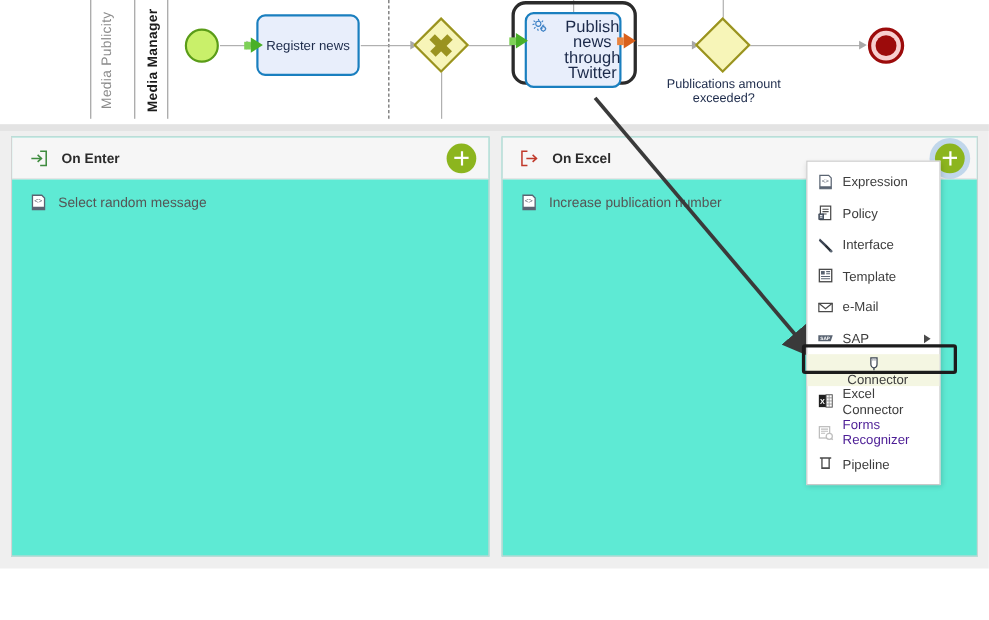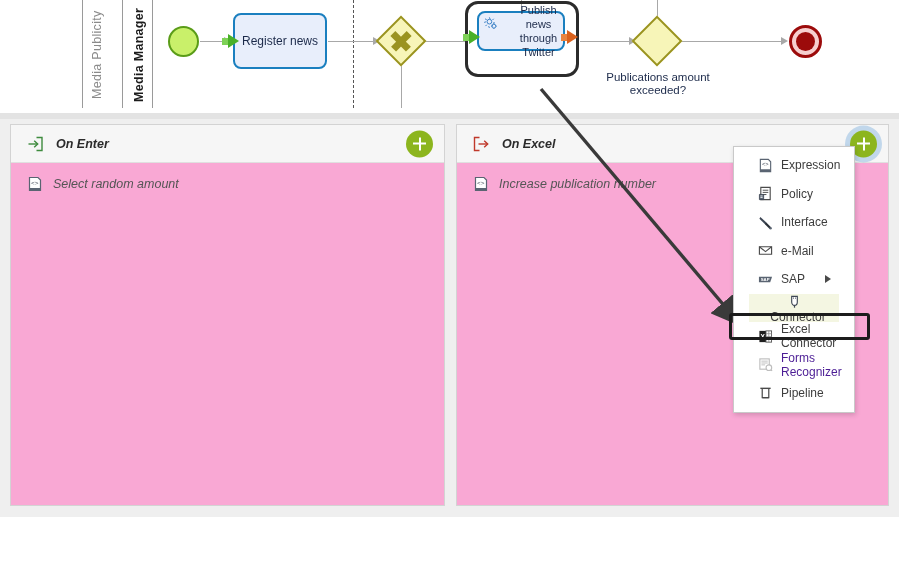--- a/index.html
+++ b/index.html
@@ -111,22 +111,22 @@
     color: #1c2a4a;
     text-align: center;
     line-height: 14px;
   }
   #task-register {
     left: 233px; top: 13px;
     width: 94px; height: 56px;
   }
   #task-publish {
     left: 477px; top: 11px;
-    width: 88px; height: 40px;
-    font-size: 11px;
+    width: 88px; height: 69px;
+    font-size: 15px;
     padding-left: 35px;
   }
   
   #task-publish-selection {
     position: absolute;
     left: 465px; top: 1px;
     width: 114px; height: 76px;
     border: 3px solid #2b2b2b;
     border-radius: 13px;
     background: transparent;
@@ -200,23 +200,22 @@
     background: #efefef;
   }
   #panels-bg::before {
     content: "";
     position: absolute;
     left: 0; top: 0; width: 899px; height: 6px;
     background: #e3e3e3;
   }
   .panel {
     position: absolute;
-    background: #f9a8d4;
+    background: #5eead4;
     border: 1px solid #d3d3d3;
-    font-style: italic;
   }
   #panel-on-enter { left: 10px; top: 124px; width: 435px; height: 382px; }
   #panel-on-exit  { left: 456px; top: 124px; width: 433px; height: 382px; }
   .panel-header {
     position: relative;
     height: 38px;
     background: #f6f6f6;
     border-bottom: 1px solid #e0e0e0;
     display: flex;
     align-items: center;
@@ -266,21 +265,21 @@
 
   
   #context-menu {
     position: absolute;
     left: 733px; top: 146px;
     width: 122px;
     background: #ffffff;
     border: 1px solid #c9c9c9;
     box-shadow: 1px 2px 5px rgba(0,0,0,0.16);
     z-index: 50;
-    padding: 4px 15px;
+    padding: 4px 0;
   }
   .menu-item {
     position: relative;
     display: flex;
     align-items: center;
     height: 28.5px;
     padding-left: 8px;
     font-size: 12px;
     color: #3d3d3d;
     cursor: pointer;
@@ -414,21 +413,21 @@
     </div>
     <div class="panel-list">
       <div class="panel-list-item">
         <span class="li-icon">
           <svg width="16" height="16" viewBox="0 0 16 16">
             <path d="M2.5 1.5 H11 L13.5 4 V14.5 H2.5 Z" fill="#ffffff" stroke="#5a6472" stroke-width="1.2"></path>
             <path d="M2.5 12 H13.5 V14.5 H2.5 Z" fill="#5a6472"></path>
             <text x="7.7" y="8.6" font-size="6.2" fill="#3d4654" text-anchor="middle" font-family="Liberation Sans, sans-serif">&lt;&gt;</text>
           </svg>
         </span>
-        <span>Select random amount</span>
+        <span>Select random message</span>
       </div>
     </div>
   </div>
 
   <div id="panel-on-exit" class="panel">
     <div class="panel-header">
       <span class="panel-header-icon">
         <svg width="17" height="16" viewBox="0 0 17 16">
           <path d="M6.5 1.5 H1.5 V14.5 H6.5" fill="none" stroke="#c0392b" stroke-width="1.4"></path>
           <path d="M5.5 8 H14.5" fill="none" stroke="#c0392b" stroke-width="1.4"></path>
@@ -493,20 +492,30 @@
       <span class="mi-icon">
         <svg width="15" height="15" viewBox="0 0 16 16">
           <path d="M2.5 2 L9.5 8.5 L8 10.5 L1.5 4 Z" fill="#3d4654"></path>
           <path d="M8.8 9.6 L12.8 13.6" stroke="#2a3038" stroke-width="2.4" stroke-linecap="round"></path>
           <circle cx="13.4" cy="14.2" r="1.3" fill="#5a6472"></circle>
         </svg>
       </span>
       <span>Interface</span>
     </div>
 
+    <div class="menu-item">
+      <span class="mi-icon">
+        <svg width="15" height="15" viewBox="0 0 16 16">
+          <rect x="2" y="2" width="12" height="12" fill="#ffffff" stroke="#4a4a4a" stroke-width="1.3"></rect>
+          <rect x="3.6" y="3.6" width="3.6" height="3.4" fill="#5a6472"></rect>
+          <path d="M8.6 4.2 H12.4 M8.6 6.2 H12.4 M3.6 9 H12.4 M3.6 11.2 H12.4" stroke="#5a6472" stroke-width="1"></path>
+        </svg>
+      </span>
+      <span>Template</span>
+    </div>
 
     <div class="menu-item">
       <span class="mi-icon">
         <svg width="15" height="15" viewBox="0 0 16 16">
           <path d="M1.5 4 H14.5 V12 H1.5 Z" fill="#ffffff" stroke="#4a4a4a" stroke-width="1.2"></path>
           <path d="M1.5 4 L8 9.2 L14.5 4" fill="none" stroke="#4a4a4a" stroke-width="1.2"></path>
         </svg>
       </span>
       <span>e-Mail</span>
     </div>

